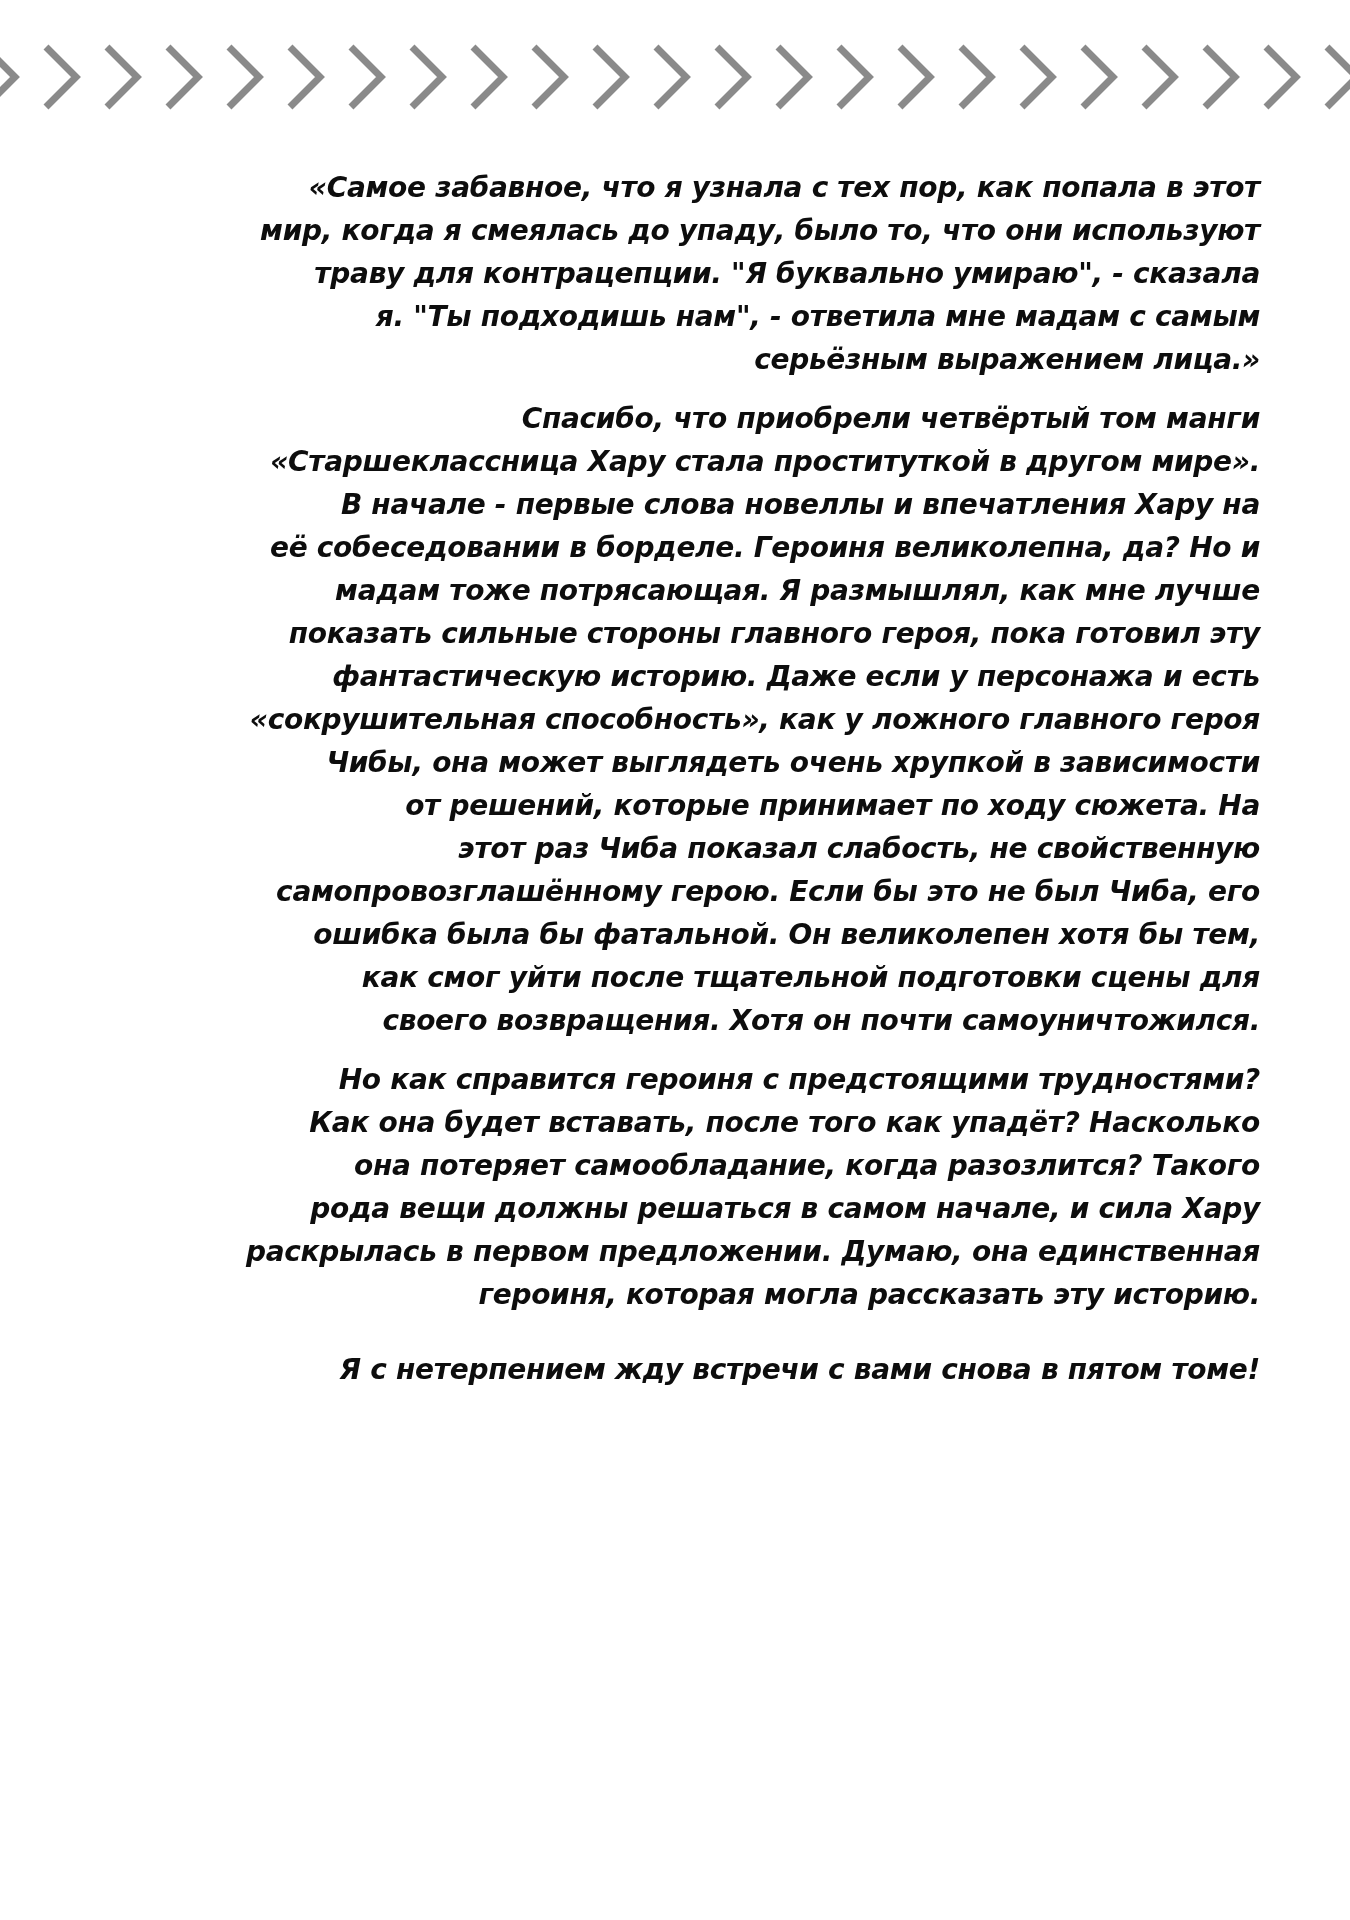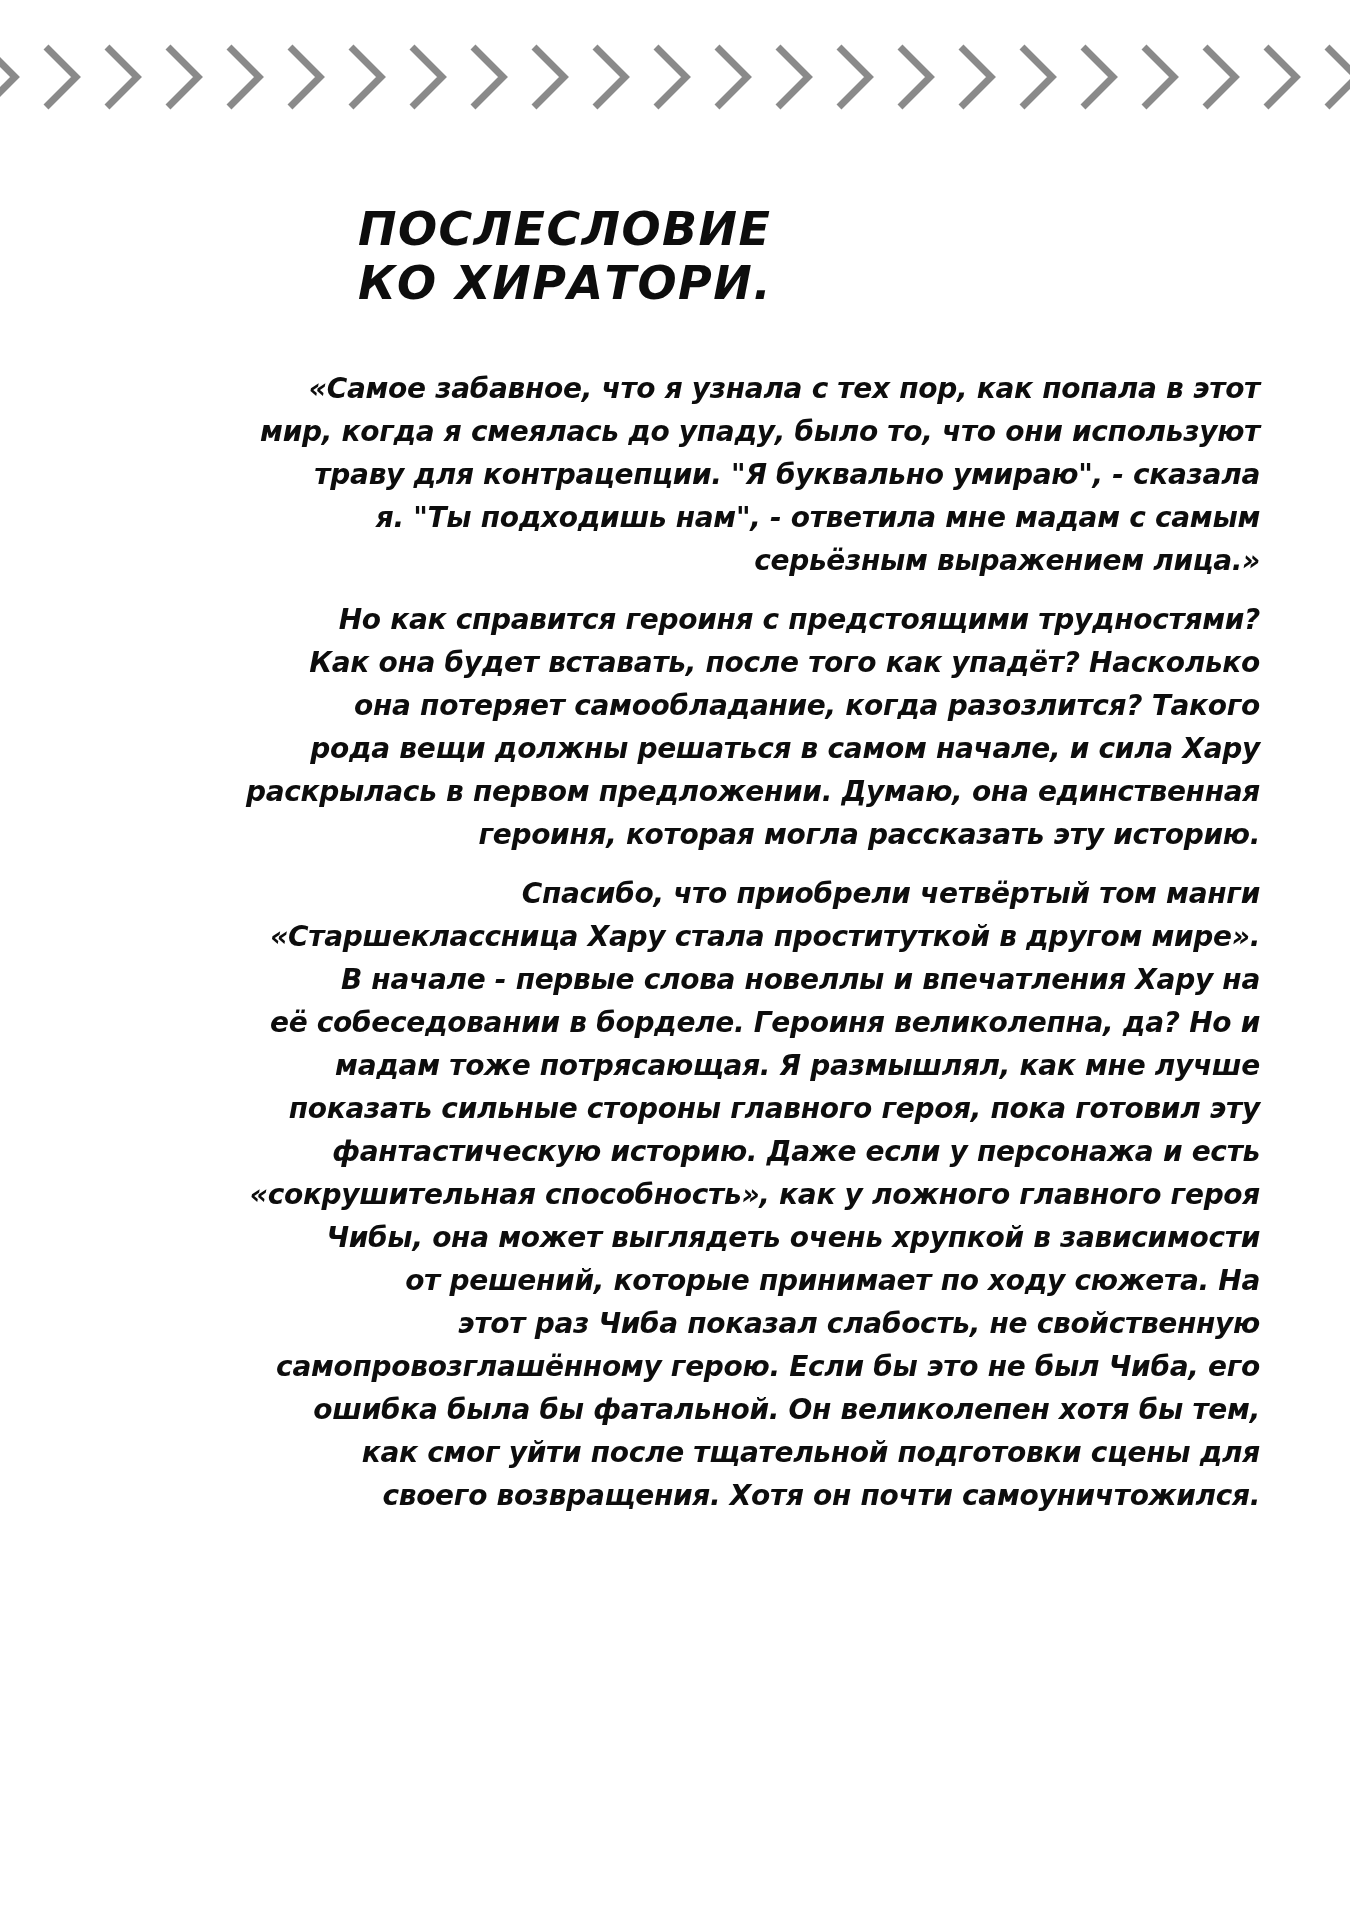--- a/index.html
+++ b/index.html
@@ -127,45 +127,44 @@
         <path d="M5 3 L35 33 L5 63" fill="none" stroke="#8a8a8a" stroke-width="7"></path>
       </svg>
       <svg width="40" height="66" viewBox="0 0 40 66">
         <path d="M5 3 L35 33 L5 63" fill="none" stroke="#8a8a8a" stroke-width="7"></path>
       </svg>
       <svg width="40" height="66" viewBox="0 0 40 66">
         <path d="M5 3 L35 33 L5 63" fill="none" stroke="#8a8a8a" stroke-width="7"></path>
       </svg>
     </div>
 
-  <h1 class="title">ПОСЛЕСЛОВИЕ
-КО ХИРАТОРИ.</h1>
 
   <div class="body-text">
     <p class="para">«Самое забавное, что я узнала с тех пор, как попала в этот
 мир, когда я смеялась до упаду, было то, что они используют
 траву для контрацепции.  "Я буквально умираю", - сказала
 я.  "Ты подходишь нам",  - ответила мне мадам с самым
 серьёзным выражением лица.»</p>
-    <p class="para">Но как справится героиня с предстоящими трудностями?
-Как она будет вставать, после того как упадёт? Насколько
-она потеряет самообладание, когда разозлится? Такого
-рода вещи должны решаться в самом начале, и сила Хару
-раскрылась в первом предложении. Думаю, она единственная
-героиня, которая могла рассказать эту историю.</p>
     <p class="para">Спасибо, что приобрели четвёртый том манги
 «Старшеклассница Хару стала проституткой в другом мире».
 В начале - первые слова новеллы и впечатления Хару на
 её собеседовании в борделе. Героиня великолепна, да? Но и
 мадам тоже потрясающая. Я размышлял, как мне лучше
 показать сильные стороны главного героя, пока готовил эту
 фантастическую историю. Даже если у персонажа и есть
 «сокрушительная способность», как у ложного главного героя
 Чибы, она может выглядеть очень хрупкой в зависимости
 от решений, которые принимает по ходу сюжета. На
 этот раз Чиба показал слабость, не свойственную
 самопровозглашённому герою. Если бы это не был Чиба, его
 ошибка была бы фатальной. Он великолепен хотя бы тем,
 как смог уйти после тщательной подготовки сцены для
 своего возвращения. Хотя он почти самоуничтожился.</p>
+    <p class="para">Но как справится героиня с предстоящими трудностями?
+Как она будет вставать, после того как упадёт? Насколько
+она потеряет самообладание, когда разозлится? Такого
+рода вещи должны решаться в самом начале, и сила Хару
+раскрылась в первом предложении. Думаю, она единственная
+героиня, которая могла рассказать эту историю.</p>
+    <p class="para closing">Я с нетерпением жду встречи с вами снова в пятом томе!</p>
   </div>
 
 </div>
 
 </body></html>

